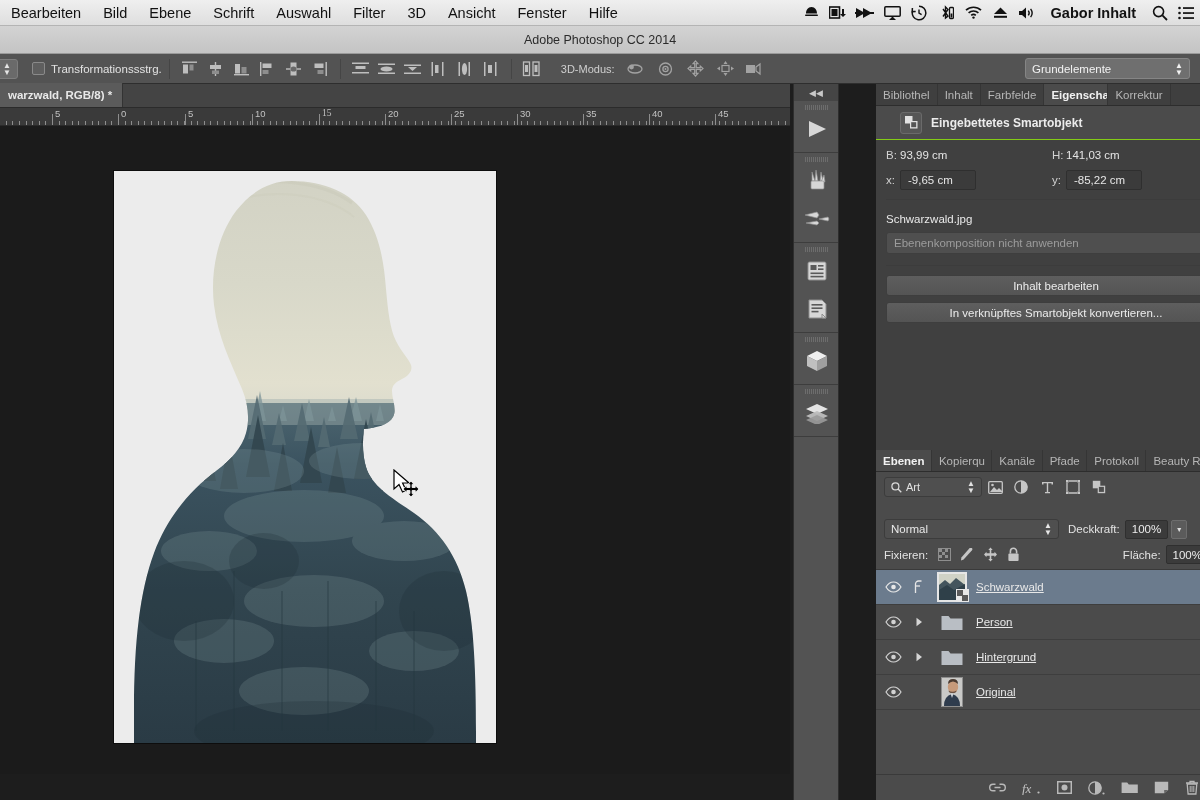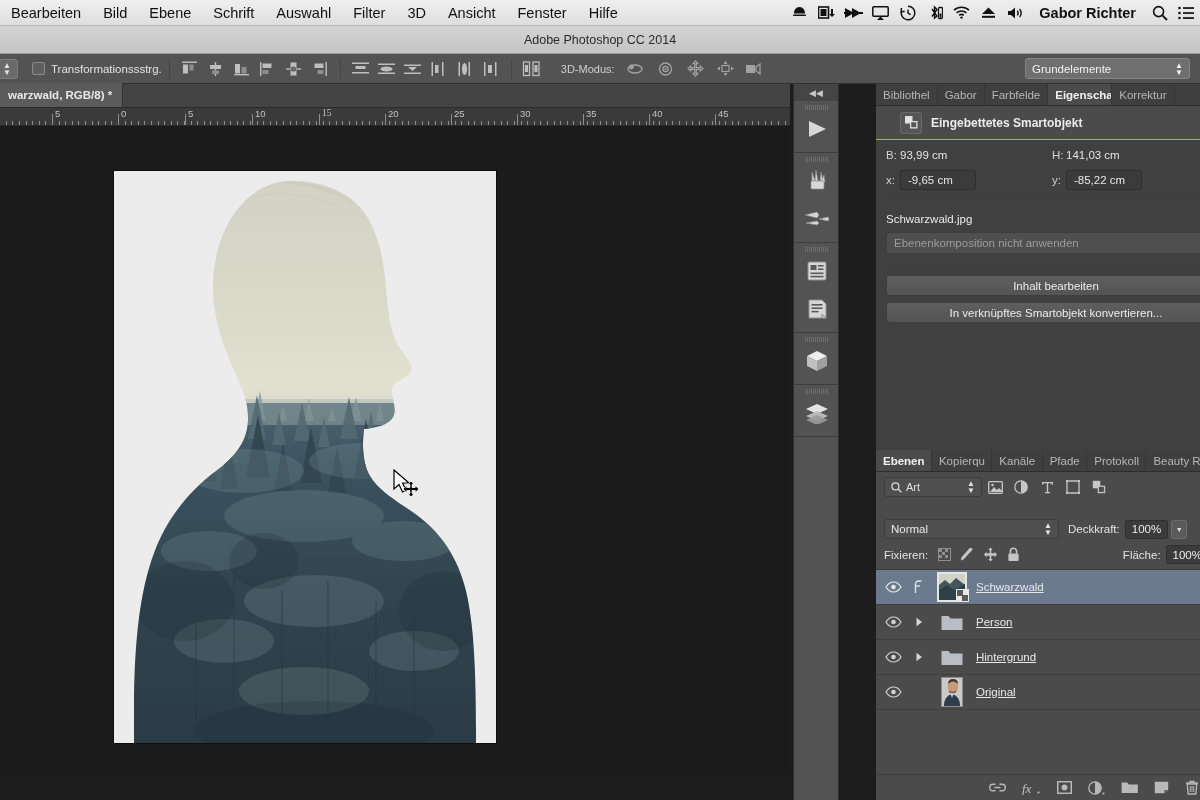--- a/index.html
+++ b/index.html
@@ -328,21 +328,21 @@
           <rect x="1" y="9.8" width="13" height="2" fill="#111"></rect>
         </svg>
     </div>
     <div class="sicon">
       <svg width="18" height="14" viewBox="0 0 18 14">
           <path d="M1 5 h3 L8 1.5 v11 L4 9 H1 Z" fill="#111"></path>
           <path d="M10.3 4.6 a4 4 0 0 1 0 4.8" fill="none" stroke="#111" stroke-width="1.4"></path>
           <path d="M12.6 2.8 a7 7 0 0 1 0 8.4" fill="none" stroke="#111" stroke-width="1.4"></path>
         </svg>
     </div>
-    <div class="user">Gabor Richter</div>
+    <div class="user">Gabor Inhalt</div>
     <div class="sicon">
       <svg width="16" height="16" viewBox="0 0 16 16">
           <circle cx="6.6" cy="6.6" r="5" fill="none" stroke="#111" stroke-width="1.6"></circle>
           <path d="M10.4 10.4 L15 15" stroke="#111" stroke-width="1.8"></path>
         </svg>
     </div>
     <div class="sicon">
       <svg width="17" height="14" viewBox="0 0 17 14">
           <g fill="#111">
             <circle cx="1.5" cy="2" r="1.3"></circle>
@@ -928,21 +928,21 @@
             <path d="M13 13 L24 18 L13 23 L2 18 Z" fill="#9a9a9a" opacity="0.9"></path>
           </svg>
       </div>
     </div>
   </div>
 
   <div class="rightcol">
 
     <div class="panel-tabs">
       <div class="ptab">Bibliothel</div>
-      <div class="ptab">Gabor</div>
+      <div class="ptab">Inhalt</div>
       <div class="ptab">Farbfelde</div>
       <div class="ptab active">Eigenschaften</div>
       <div class="ptab">Korrektur</div>
       <div class="ptab-menu">
         <svg width="16" height="10" viewBox="0 0 16 10">
             <path d="M0 1 l4 0 l-2 3 z" fill="#cacaca"></path>
             <g fill="#cacaca">
               <rect x="6" y="0.5" width="10" height="1.4"></rect>
               <rect x="6" y="4" width="10" height="1.4"></rect>
               <rect x="6" y="7.5" width="10" height="1.4"></rect>

